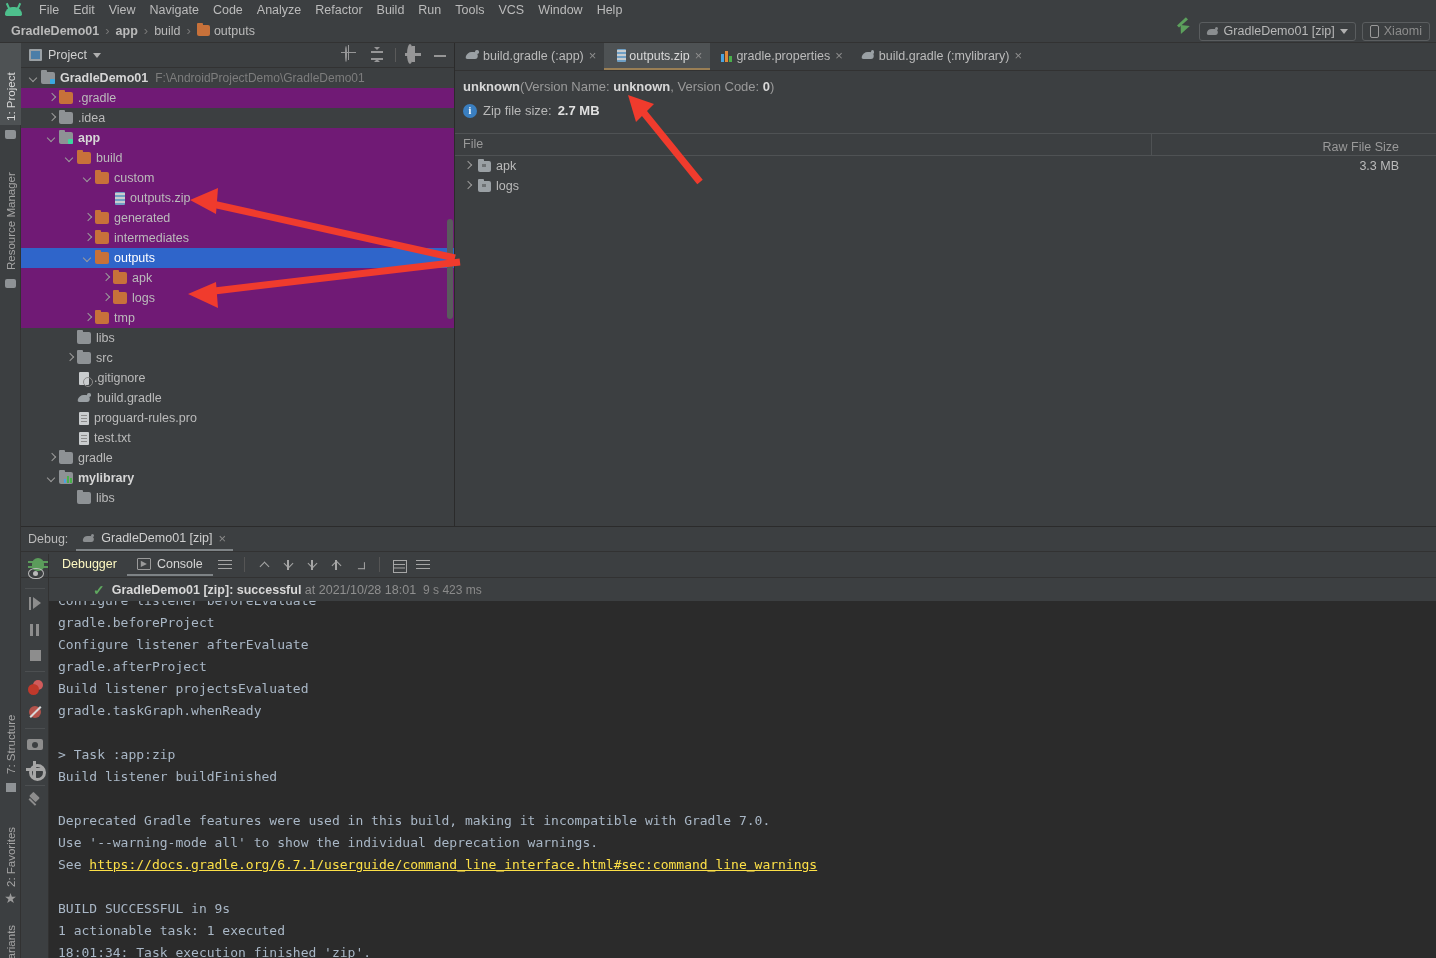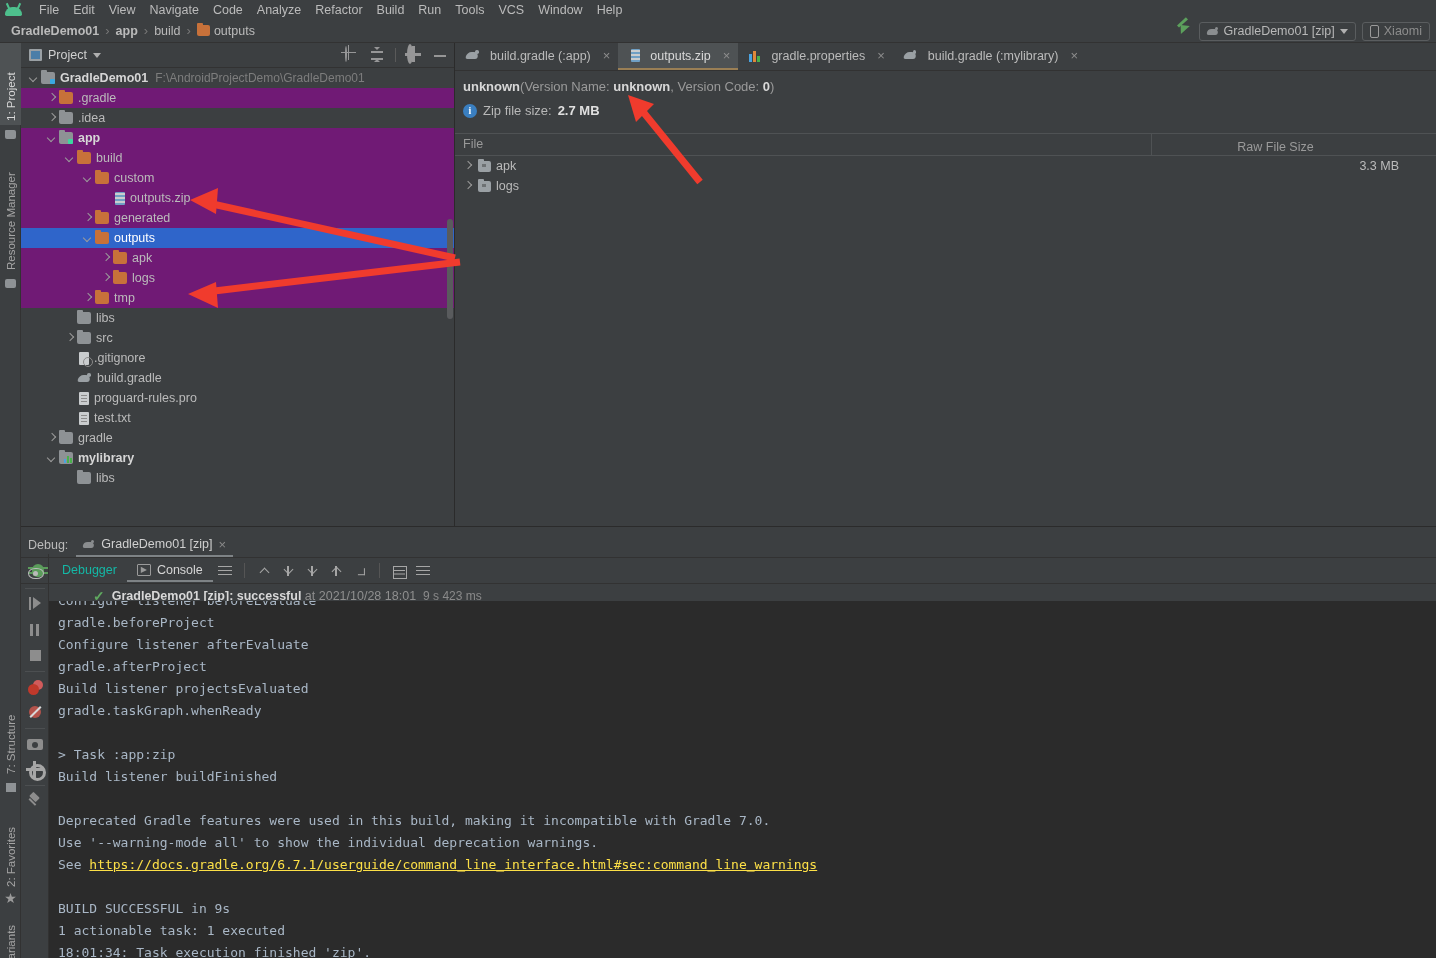--- a/index.html
+++ b/index.html
@@ -257,21 +257,21 @@
   
   .editor {
     position: absolute; left: 455px; top: 43px; width: 981px; height: 483px;
     background: #3c3f41;
   }
   .tabbar {
     height: 28px; display: flex; align-items: stretch; background: #3c3f41;
     border-bottom: 1px solid #323232;
   }
   .etab {
-    display: flex; align-items: center; gap: 10px; padding: 0 8px 0 10px;
+    display: flex; align-items: center; gap: 3px; padding: 0 8px 0 10px;
     font-size: 12.5px; color: #bbbbbb; white-space: nowrap; cursor: default;
     border-bottom: 2px solid transparent;
   }
   .etab.active { background: #4e5254; border-bottom: 2px solid #9a7f55; color: #d9d9d9; }
   .etab .x { color: #8e8e8e; font-size: 13px; margin-left: 2px; }
   .tab-ico { width: 15px; height: 13px; position: relative; flex: none; }
   .tab-ico.gradle:before {
     content:""; position:absolute; left:1px; top:3px; width:12px; height:7px;
     background:#9aa0a4; border-radius: 7px 7px 3px 3px; transform: skewX(-12deg);
   }
@@ -300,21 +300,21 @@
   }
   .zi-line2 b { color: #e0e0e0; }
 
   .ftable { position: absolute; left: 0; top: 90px; width: 981px; bottom: 0; }
   .fth {
     height: 23px; display: flex; align-items: center;
     border-top: 1px solid #4f5254; border-bottom: 1px solid #4f5254;
     color: #9a9a9a; font-size: 12.5px;
   }
   .fth .c1 { width: 697px; padding-left: 8px; border-right: 1px solid #4f5254; height:23px; line-height:23px;}
-  .fth .c2 { flex: 1; text-align: center; padding-right: 37px; height:17px; line-height:23px;}
+  .fth .c2 { flex: 1; text-align: right; padding-right: 37px; height:17px; line-height:23px;}
   .ftr { height: 20px; display: flex; align-items: center; font-size: 12.5px; color: #bbbbbb; }
   .ftr .c1 { width: 697px; display: flex; align-items: center; padding-left: 8px; }
   .ftr .c2 { flex: 1; text-align: right; padding-right: 37px; }
   .ftr .fold {
     width: 13px; height: 11px; background: #9aa0a4; border-radius: 1px 2px 2px 2px;
     position: relative; margin: 0 5px 0 3px;
   }
   .ftr .fold:before {
     content:""; position:absolute; left:0; top:-2px; width:6px; height:3px;
     background:#9aa0a4; border-radius:1px 1px 0 0;
@@ -323,21 +323,21 @@
     content:""; position:absolute; left:4px; top:3px; width:4px; height:3px; background:#6d7173;
   }
 
   
   .debug-panel {
     position: absolute; left: 21px; top: 526px; width: 1415px; height: 432px;
     background: #3c3f41; border-top: 1px solid #2b2b2b;
   }
   .dbg-head {
     height: 24px; display: flex; align-items: center; gap: 8px; padding-left: 7px;
-    font-size: 12.5px; color: #bbbbbb; margin-top: 6px;
+    font-size: 12.5px; color: #bbbbbb;
   }
   .dbg-tab {
     display: flex; align-items: center; gap: 6px; padding: 3px 7px 3px 6px;
     border-bottom: 2px solid #7e8386; color: #d0d0d0;
   }
   .dbg-tab .x { color: #8a8a8a; font-size: 13px; }
   .dbg-sub {
     height: 27px; display: flex; align-items: center; gap: 0;
     border-top: 1px solid #323232; border-bottom: 1px solid #323232;
     padding-left: 3px;
@@ -347,21 +347,21 @@
     width: 12px; height: 13px; background: #5b9c5b; border-radius: 6px 6px 5px 5px;
     position: relative;
   }
   .bug-glyph:before {
     content:""; position:absolute; left:-4px; top:3px; width:20px; height:1.5px; background:#5b9c5b;
   }
   .bug-glyph:after {
     content:""; position:absolute; left:-4px; top:8px; width:20px; height:1.5px; background:#5b9c5b;
   }
   .dsep { width:1px; height:15px; background:#555; margin: 0 7px; }
-  .dtab { padding: 3px 10px; font-size: 12.5px; color: #14b8a6; border-bottom: 2px solid transparent;}
+  .dtab { padding: 3px 10px; font-size: 12.5px; color: #fef9c3; border-bottom: 2px solid transparent;}
   .dtab.active { border-bottom: 2px solid #7e8386; color: #d5d5d5; }
   .dtab.with-ico { display: flex; align-items: center; gap: 6px; }
   .console-ico {
     width: 14px; height: 12px; border: 1.4px solid #9a9a9a; border-radius: 1px;
     position: relative; font-size: 8px; color: #9a9a9a; line-height: 10px; text-align:center;
   }
   .tbtn { width: 22px; height: 20px; position: relative; margin: 0 1px; }
   .lines3:before {
     content:""; position:absolute; left:4px; top:5px; width:14px; height:1.8px;
     background:#a6a6a6; box-shadow: 0 4px 0 #a6a6a6, 0 8px 0 #a6a6a6;
@@ -637,20 +637,26 @@
           <span style="display:inline-block;width:80px;flex:none"></span>
           <span class="arrow"></span>
           <span class="fico zip"></span>
           <span>outputs.zip</span>
         </div>
         <div class="trow shaded">
           <span style="display:inline-block;width:62px;flex:none"></span>
           <span class="arrow right"></span>
           <span class="fico folder"></span>
           <span>generated</span>
+        </div>
+        <div class="trow shaded">
+          <span style="display:inline-block;width:62px;flex:none"></span>
+          <span class="arrow right"></span>
+          <span class="fico folder"></span>
+          <span>intermediates</span>
         </div>
         <div class="trow selected">
           <span style="display:inline-block;width:62px;flex:none"></span>
           <span class="arrow down"></span>
           <span class="fico folder"></span>
           <span>outputs</span>
         </div>
         <div class="trow shaded">
           <span style="display:inline-block;width:80px;flex:none"></span>
           <span class="arrow right"></span>

